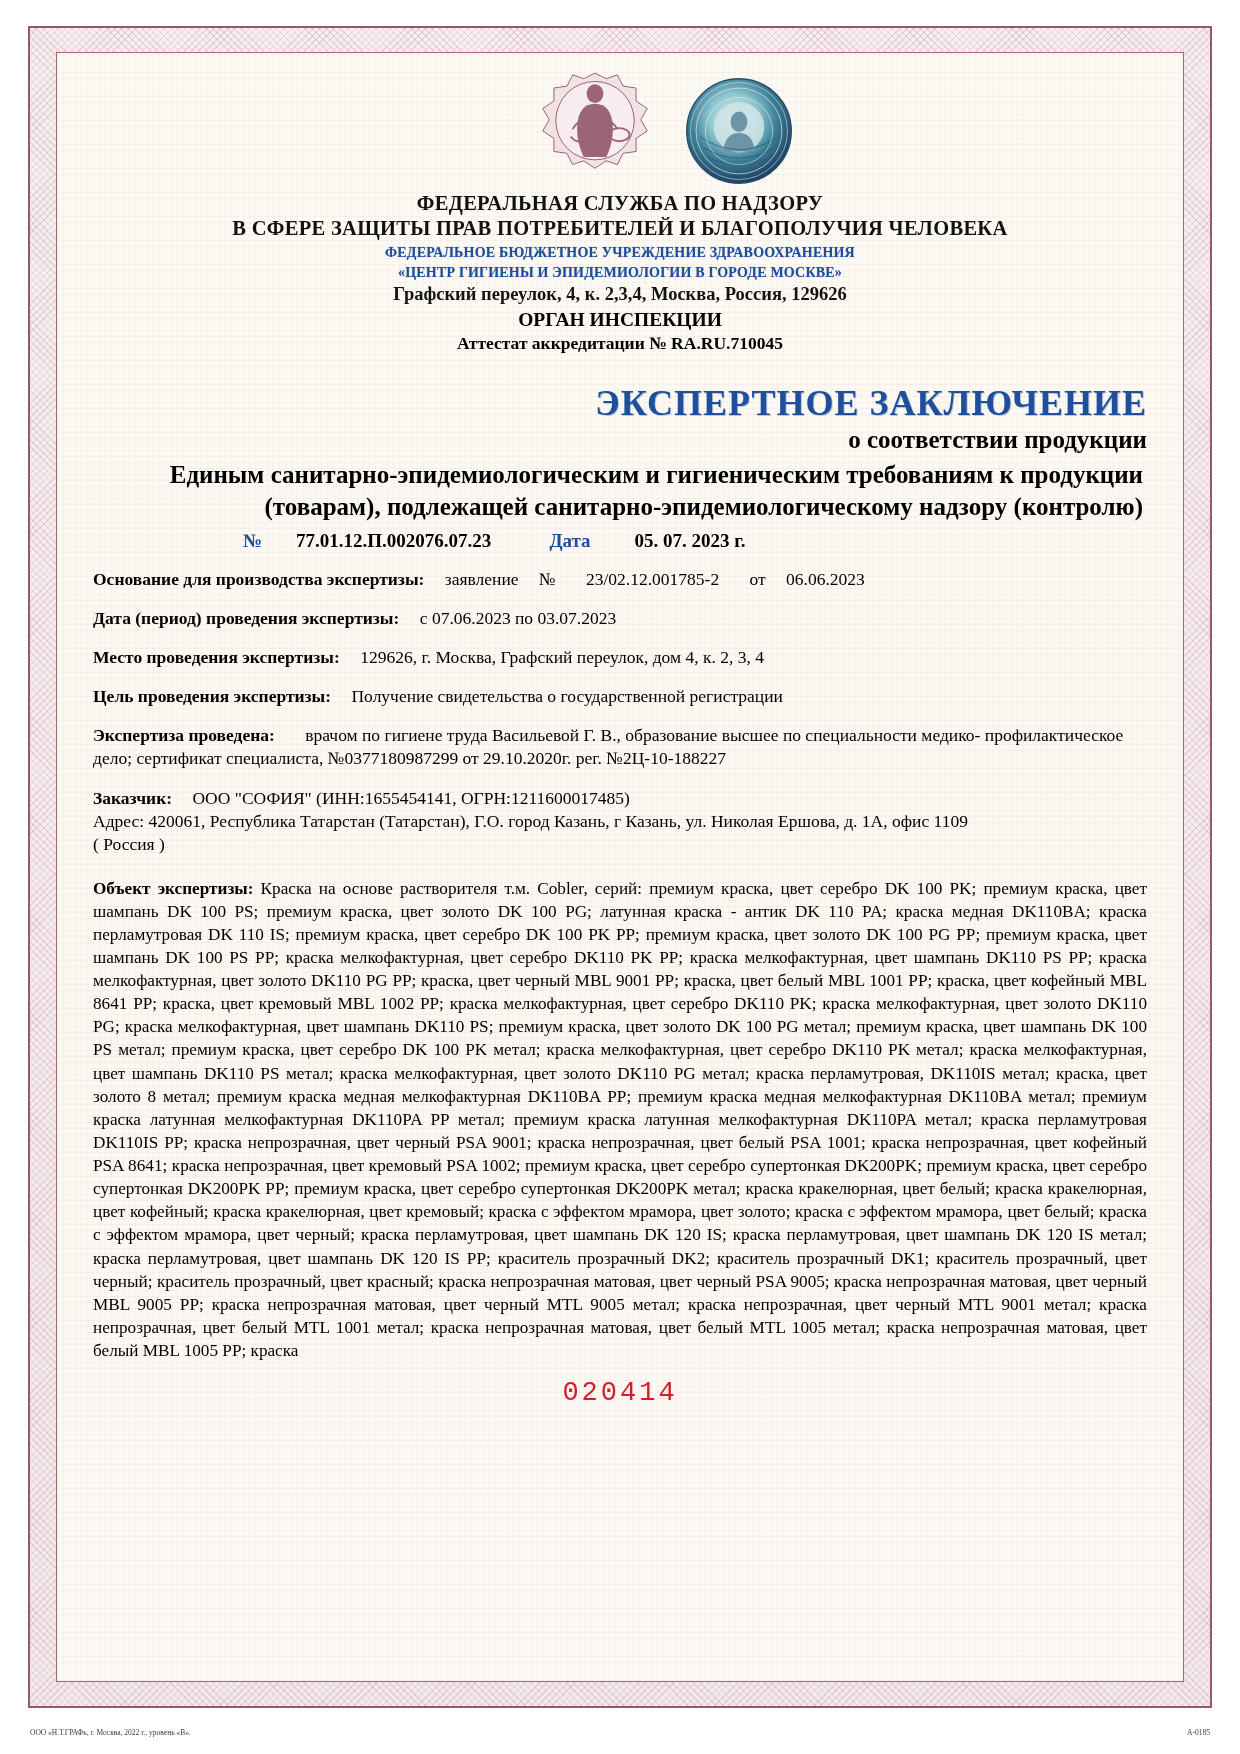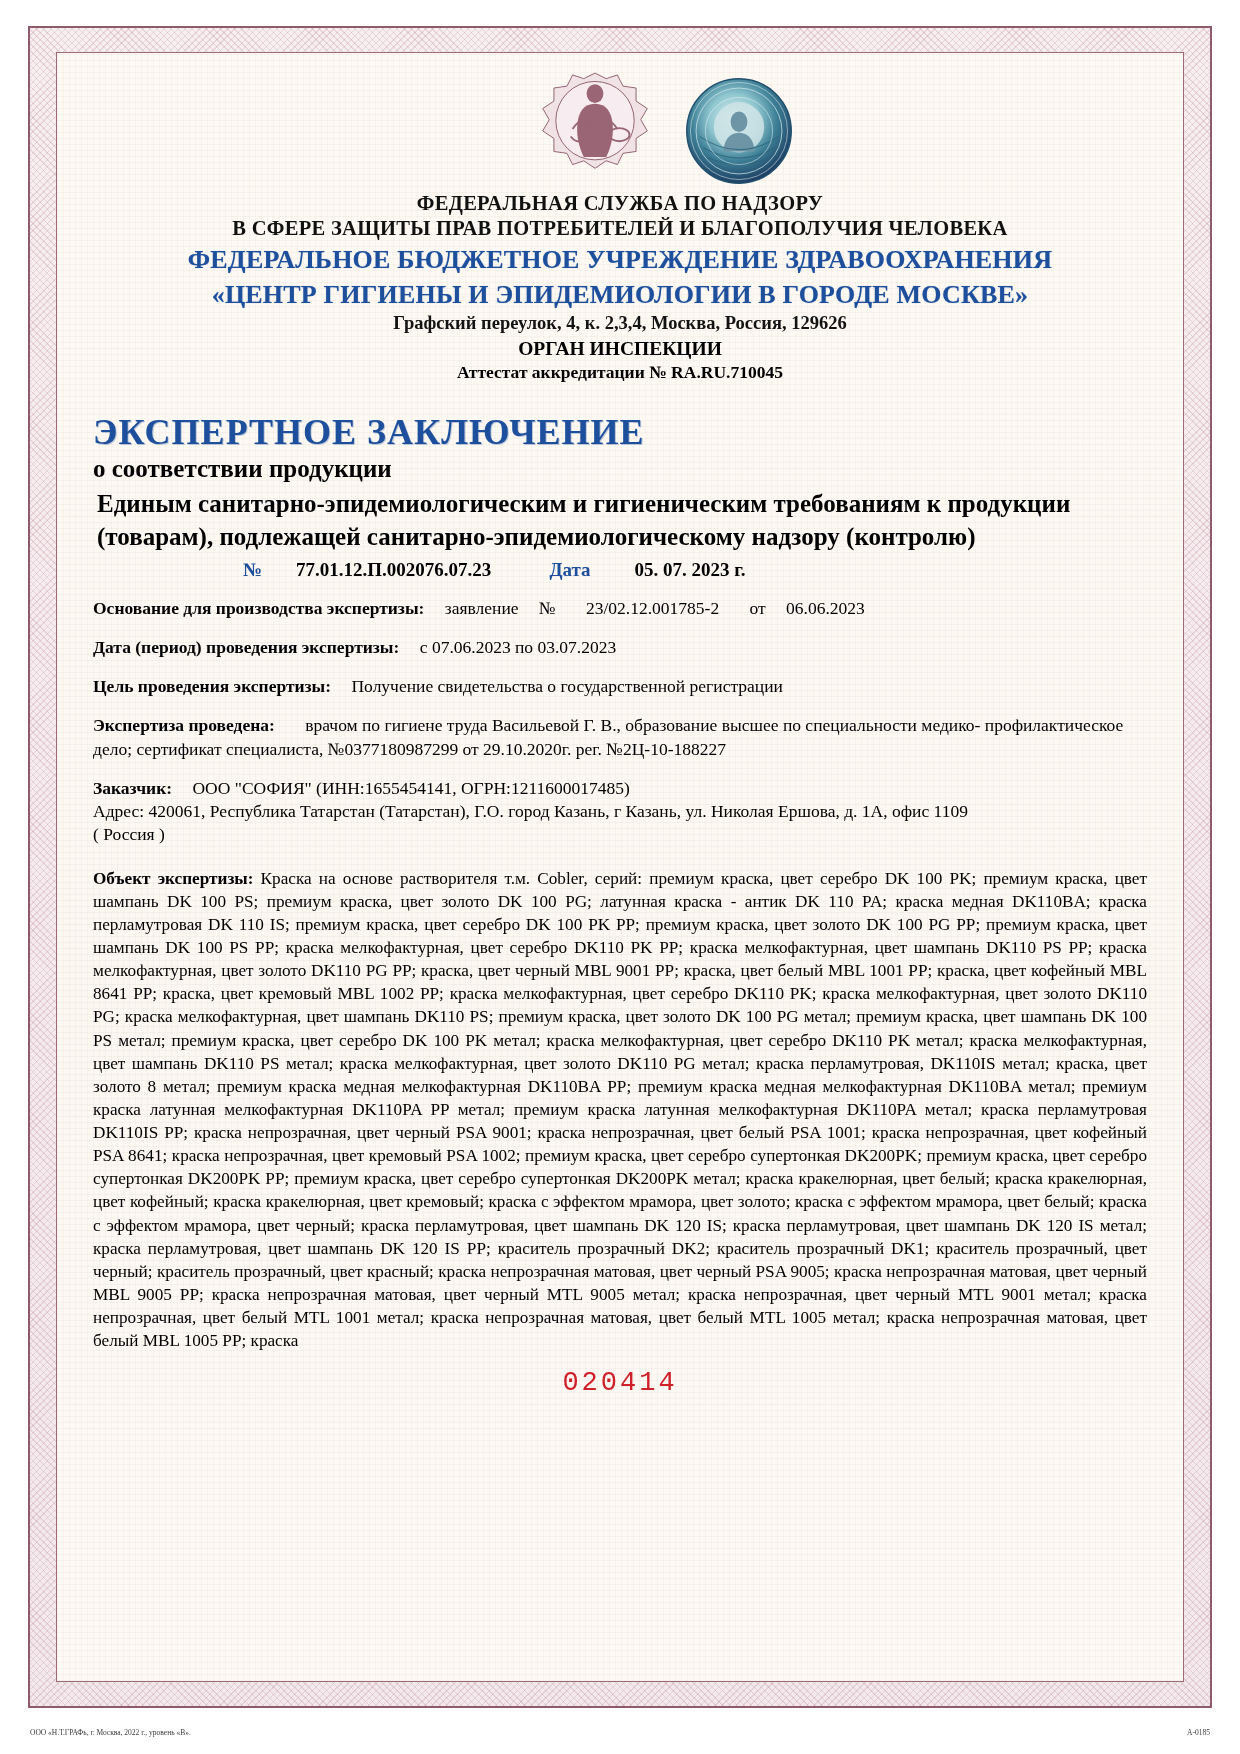--- a/index.html
+++ b/index.html
@@ -85,21 +85,21 @@
     text-align: center;
     line-height: 1.22;
   }
   .hdr-line1 {
     font-size: 20.5px;
     font-weight: bold;
     letter-spacing: 0.3px;
     color: #11110f;
   }
   .hdr-blue {
-    font-size: 26px;
+    font-size: 14px;
     font-weight: bold;
     color: #1d4f9c;
     letter-spacing: 0.2px;
     margin-top: 3px;
     text-shadow: 0 0 1px rgba(29,79,156,0.45);
   }
   .hdr-addr {
     font-size: 18.5px;
     font-weight: bold;
     margin-top: 2px;
@@ -111,21 +111,21 @@
     margin-top: 2px;
   }
   .hdr-attest {
     font-size: 17.5px;
     font-weight: bold;
     margin-top: 1px;
   }
 
   
   .title-block {
-    text-align: left;
+    text-align: right;
     margin-top: 28px;
   }
   .main-title {
     font-size: 36px;
     font-weight: bold;
     color: #1d4f9c;
     letter-spacing: 1px;
     text-shadow: 1px 1px 0 rgba(29,79,156,0.28);
   }
   .subtitle {
@@ -288,20 +288,24 @@
             <span class="val sp-m"></span><span class="val">23/02.12.001785-2</span>
             <span class="val sp-m"></span><span class="val">от</span>
             <span class="val sp-l"></span><span class="val">06.06.2023</span>
           </div>
 
           <div class="field">
             <b>Дата (период) проведения экспертизы:</b>
             <span class="val sp-l"></span><span class="val">с  07.06.2023 по 03.07.2023</span>
           </div>
 
+          <div class="field">
+            <b>Место проведения экспертизы:</b>
+            <span class="val sp-l"></span><span class="val">129626, г. Москва, Графский переулок, дом 4, к. 2, 3, 4</span>
+          </div>
 
           <div class="field">
             <b>Цель проведения экспертизы:</b>
             <span class="val sp-l"></span><span class="val">Получение свидетельства о государственной регистрации</span>
           </div>
 
           <div class="field-multiline">
             <b>Экспертиза проведена:</b>
             <span class="val sp-m"></span><span class="val">врачом по гигиене труда Васильевой Г. В., образование высшее по специальности медико-</span>
             <span class="val">профилактическое дело; сертификат специалиста, №0377180987299 от 29.10.2020г. рег. №2Ц-10-188227</span>

